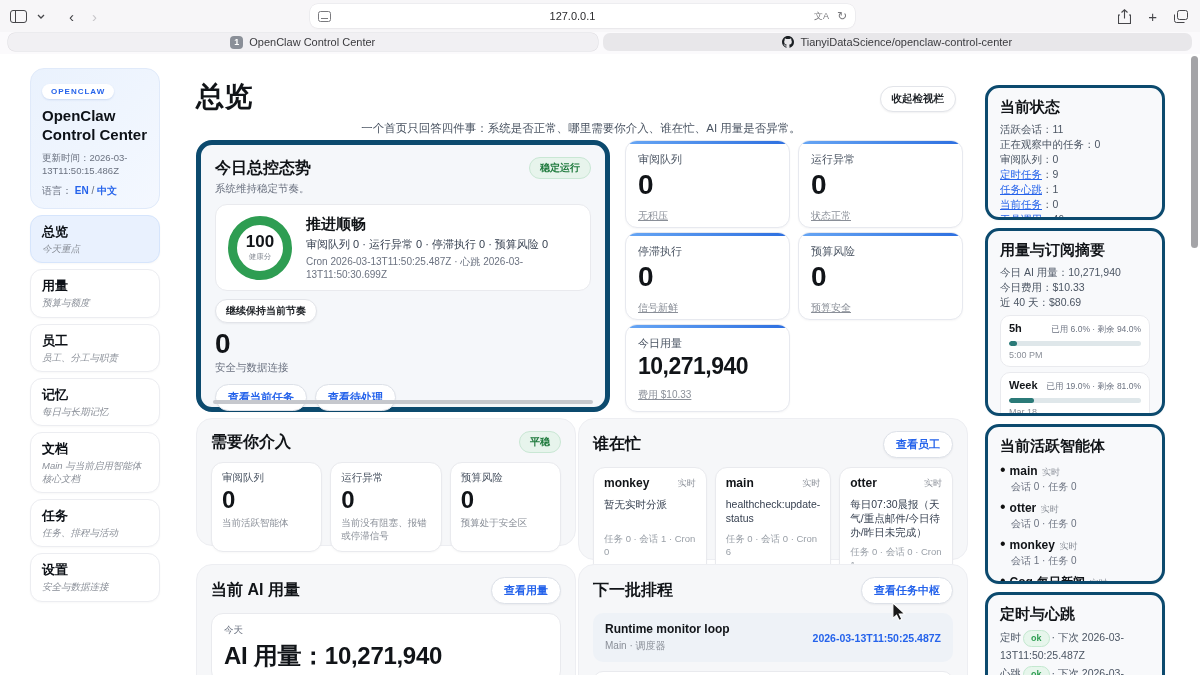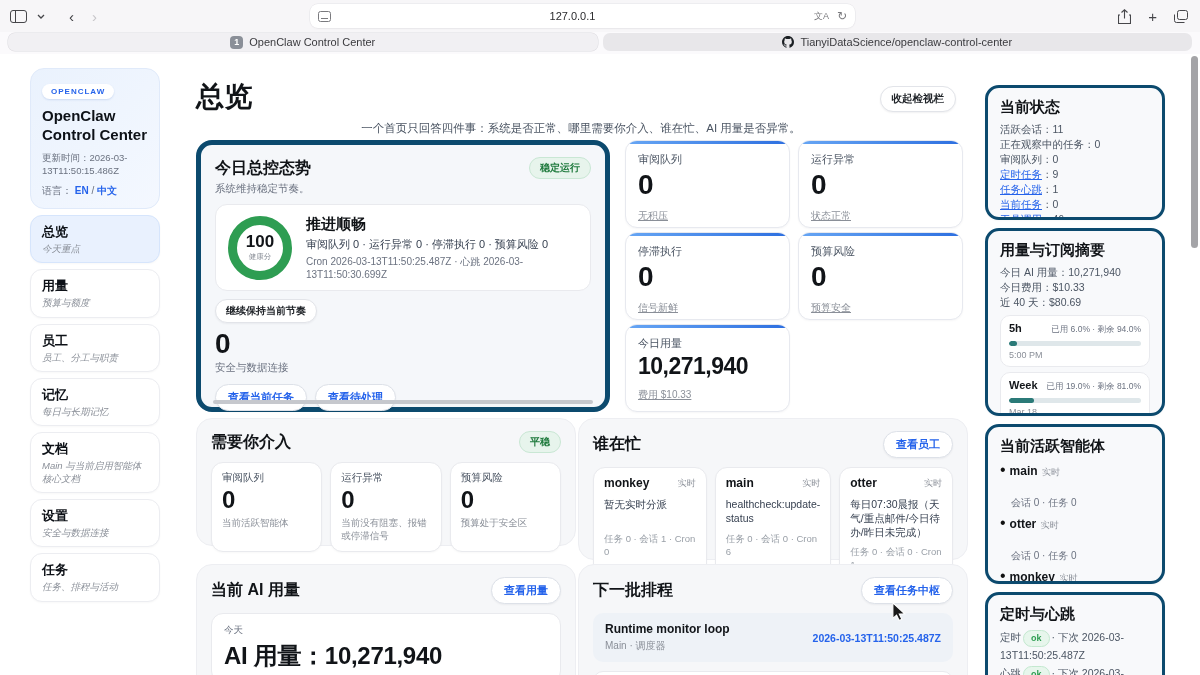--- a/index.html
+++ b/index.html
@@ -134,21 +134,21 @@
   .rc-status { height:135px; } .rc-usage { height:188px; } .rc-agents { height:160px; } .rc-hb { height:120px; }
   .win-card { background:#fff; border:1px solid #e9eaee; border-radius:10px; padding:6px 8px; margin-top:5px; }
   .win-top { display:flex; justify-content:space-between; align-items:baseline; }
   .win-name { font-size:11px; font-weight:800; }
   .win-detail { font-size:8.5px; color:#6b7280; }
   .bar { height:5px; background:#dfe7ea; border-radius:3px; margin-top:5px; overflow:hidden; }
   .bar-fill { height:100%; background:#2b7a78; border-radius:3px; }
   .win-note { font-size:9px; color:#8a8f98; margin-top:4px; }
   .ra-item { margin-top:4px; }
   .ra-name { font-size:12px; font-weight:800; }
-  .ra-meta { font-size:10px; color:#6b7280; margin-left:11px; margin-top:17px; }
+  .ra-meta { font-size:10px; color:#6b7280; margin-left:11px; margin-top:1px; }
   .bullet { color:#111; margin-right:4px; }
   .ok-badge { display:inline-block; background:#e7f6ec; color:#2f9e53; border:1px solid #c3e8cf;
     border-radius:999px; font-size:9px; font-weight:700; padding:0 7px; margin:0 2px; }
   .hb-row { font-size:10.5px; color:#4b5563; line-height:1.7; }
 
   
   .v-scrollbar { position:absolute; right:2px; top:2px; width:7px; height:192px; background:#86868a;
     opacity:.75; border-radius:4px; }
   .cursor { position:absolute; left:891px; top:548px; z-index:50; }
 </style>
@@ -244,26 +244,26 @@
       </div>
       <div class="nav-item">
         <div class="nav-label">记忆</div>
         <div class="nav-desc">每日与长期记忆</div>
       </div>
       <div class="nav-item">
         <div class="nav-label">文档</div>
         <div class="nav-desc">Main 与当前启用智能体核心文档</div>
       </div>
       <div class="nav-item">
+        <div class="nav-label">任务</div>
+        <div class="nav-desc">任务、排程与活动</div>
+      </div>
+      <div class="nav-item">
         <div class="nav-label">设置</div>
         <div class="nav-desc">安全与数据连接</div>
-      </div>
-      <div class="nav-item">
-        <div class="nav-label">任务</div>
-        <div class="nav-desc">任务、排程与活动</div>
       </div>
     </div>
 
     <div class="main-header">
       <div class="page-title">总览</div>
       <div class="page-subtitle">一个首页只回答四件事：系统是否正常、哪里需要你介入、谁在忙、AI 用量是否异常。</div>
       <button class="collapse-btn">收起检视栏</button>
     </div>
 
     <div class="hero">

